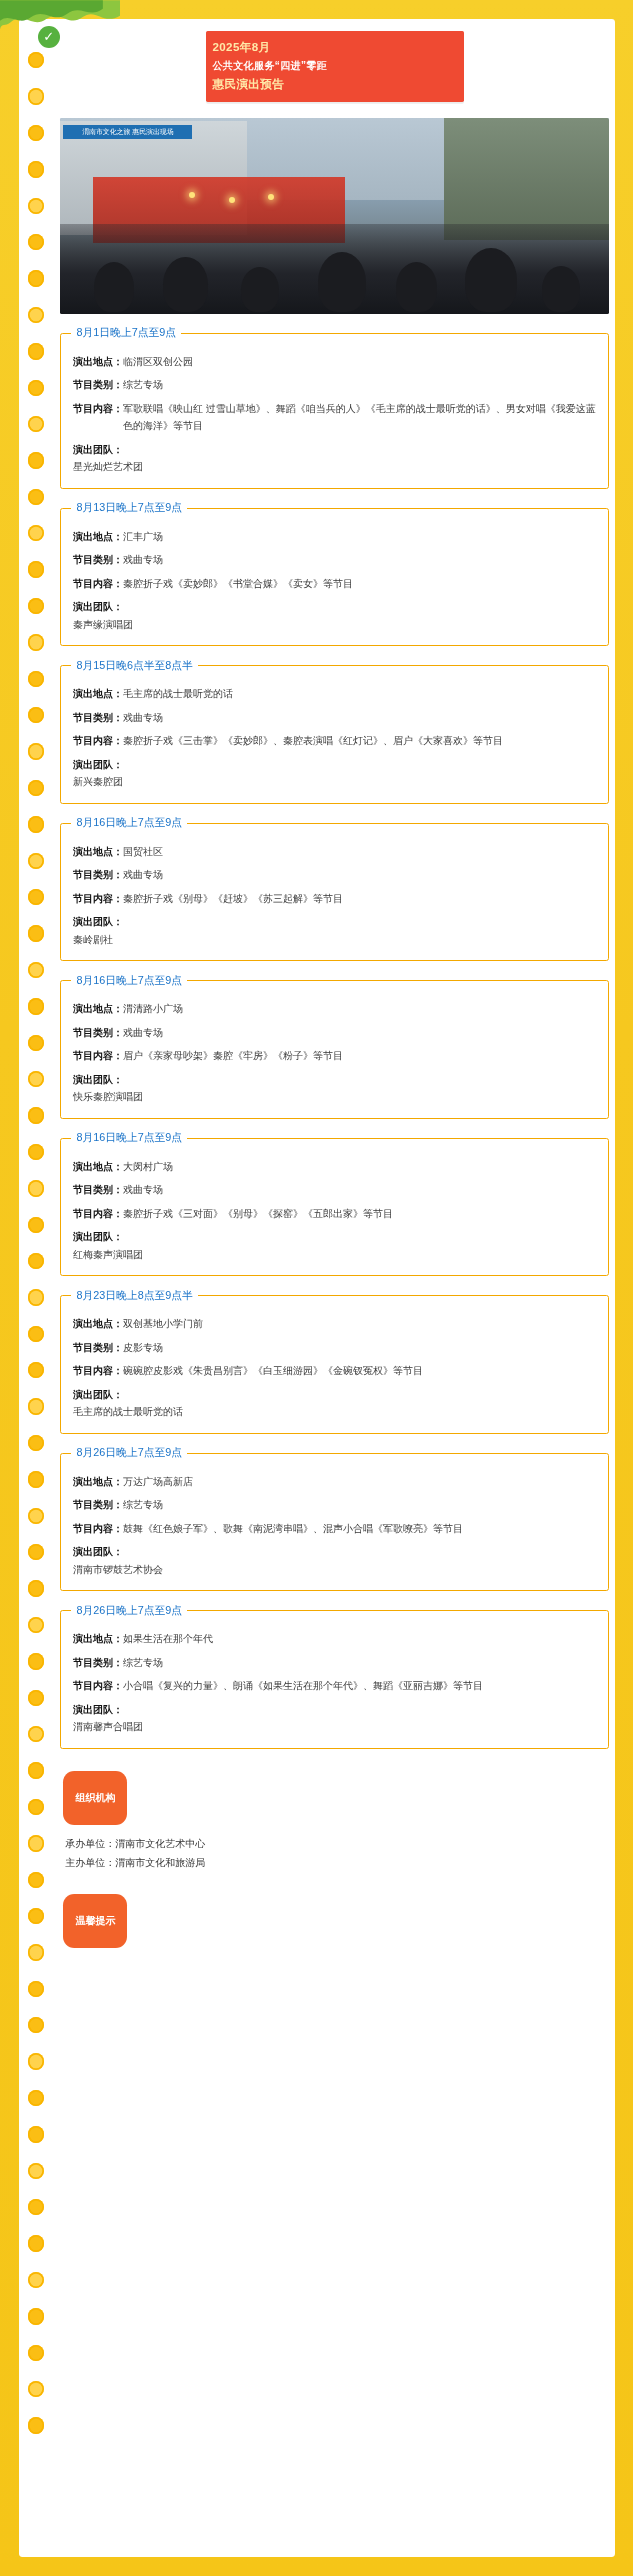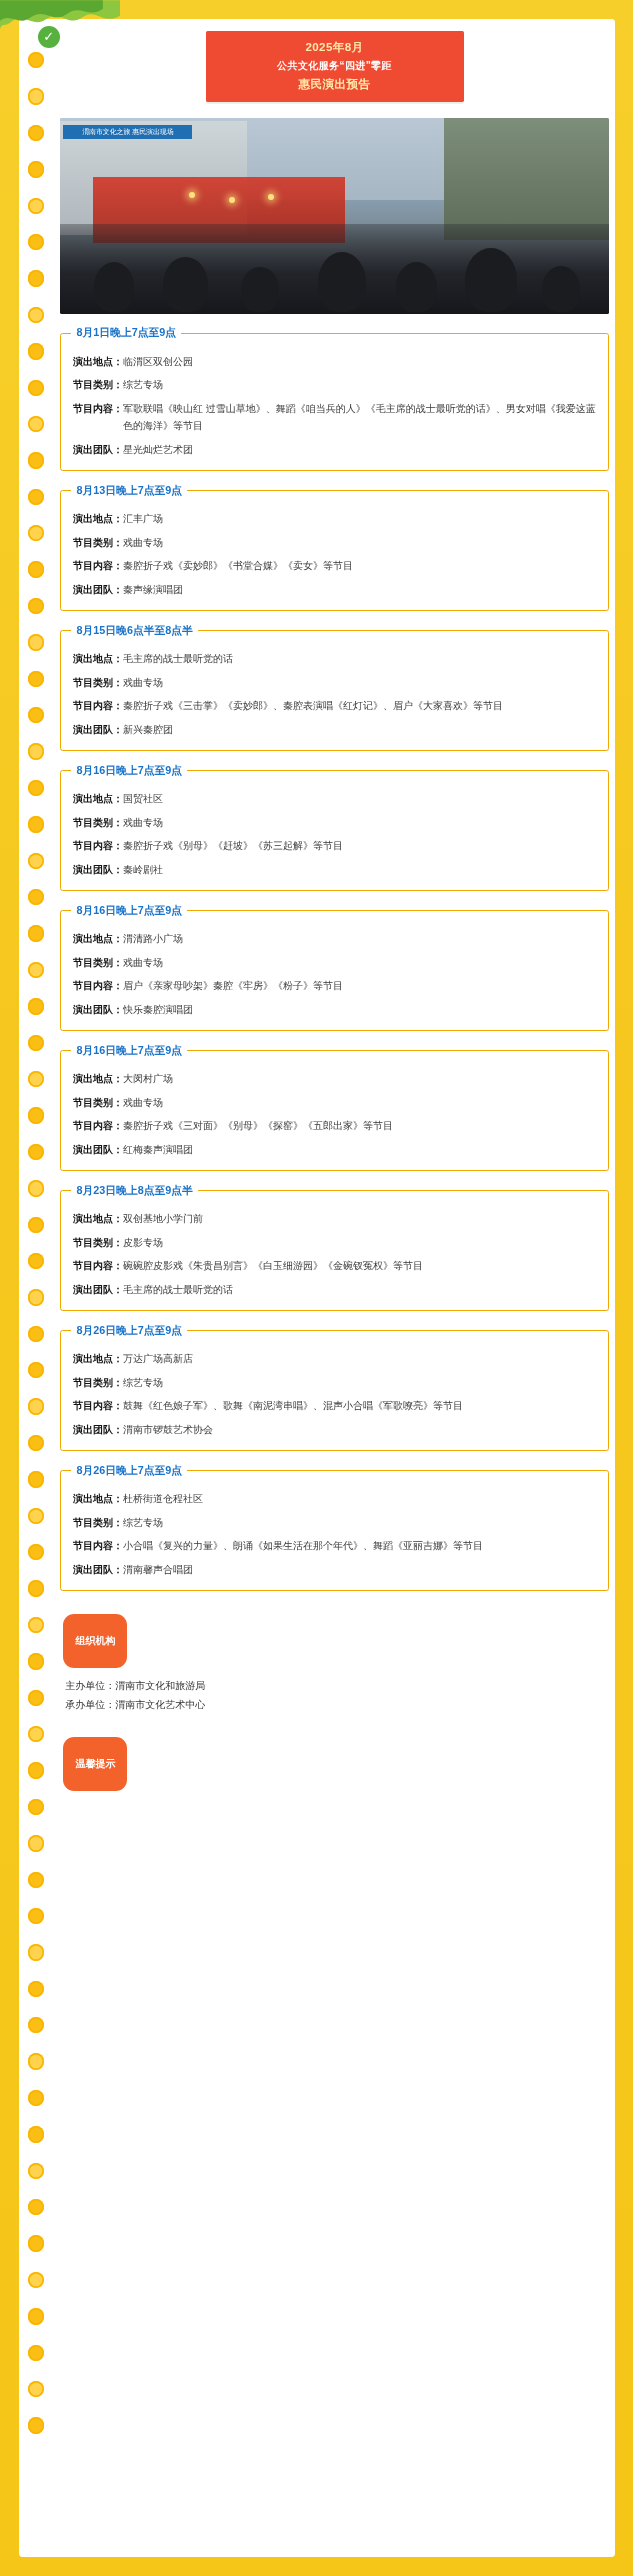--- a/index.html
+++ b/index.html
@@ -64,21 +64,21 @@
     position: relative;
     margin: 31px 0 0 0;
     display: flex;
     justify-content: center;
   }
   .title-box {
     background: #ef4a32;
     color: #ffe9a8;
     width: 258px;
     padding: 8.6px 6.9px 10.3px;
-    text-align: center;
+    text-align: left;
     border-radius: 1.7px;
     box-shadow: 0 1.7px 0 rgba(0,0,0,.08);
   }
   .title-box .l1 { font-size: 11.6px; font-weight: bold; color:#ffe9a8; letter-spacing: 0.4px; }
   .title-box .l2 { font-size: 10px; font-weight: bold; color:#ffffff; margin-top: 4.3px; letter-spacing: 0.4px;}
   .title-box .l3 { font-size: 11.6px; font-weight: bold; color:#ffe9a8; margin-top: 4.3px; letter-spacing: 0.4px;}
   .check {
     position: absolute;
     left: -22.4px; top: -5.2px;
     width: 22.4px; height: 22.4px;
@@ -127,31 +127,31 @@
     padding: 19px 12px 12px 12px;
     background: #fff;
   }
   .card-date {
     position: absolute;
     top: -7.7px; left: 10.3px;
     background: #fff;
     padding: 0 5.2px;
     color: #1a73c8;
     font-size: 10.8px;
-    font-weight: bold;
+    font-weight: normal;
     white-space: nowrap;
   }
   .row {
     display: flex;
     font-size: 10px;
     color: #2b2b2b;
     line-height: 1.75;
     margin-bottom: 6px;
   }
-  .row:last-child { margin-bottom: 0; }
+  .row:last-child { margin-bottom: 0; flex-direction: column; }
   .row .k {
     flex: 0 0 auto;
     font-weight: bold;
     color: #141414;
     white-space: nowrap;
   }
   .row .v { flex: 1 1 auto; color: #3a3a3a; }
 
   
   .sec-head {
@@ -441,40 +441,40 @@
           </div>
           <div class="row">
             <span class="k">演出团队：</span>
             <span class="v">渭南市锣鼓艺术协会</span>
           </div>
         </div>
         <div class="card">
           <div class="card-date">8月26日晚上7点至9点</div>
           <div class="row">
             <span class="k">演出地点：</span>
-            <span class="v">杜桥街道仓程社区</span>
+            <span class="v">如果生活在那个年代</span>
           </div>
           <div class="row">
             <span class="k">节目类别：</span>
             <span class="v">综艺专场</span>
           </div>
           <div class="row">
             <span class="k">节目内容：</span>
             <span class="v">小合唱《复兴的力量》、朗诵《如果生活在那个年代》、舞蹈《亚丽吉娜》等节目</span>
           </div>
           <div class="row">
             <span class="k">演出团队：</span>
             <span class="v">渭南馨声合唱团</span>
           </div>
         </div>
       </div>
 
     <div class="sec-head">组织机构</div>
     <div id="org-lines">
+        <div class="foot-line">承办单位：渭南市文化艺术中心</div>
         <div class="foot-line">主办单位：渭南市文化和旅游局</div>
-        <div class="foot-line">承办单位：渭南市文化艺术中心</div>
       </div>
 
     <div class="sec-head">温馨提示</div>
 
   </div>
 </div>
 
 
 </body></html>

